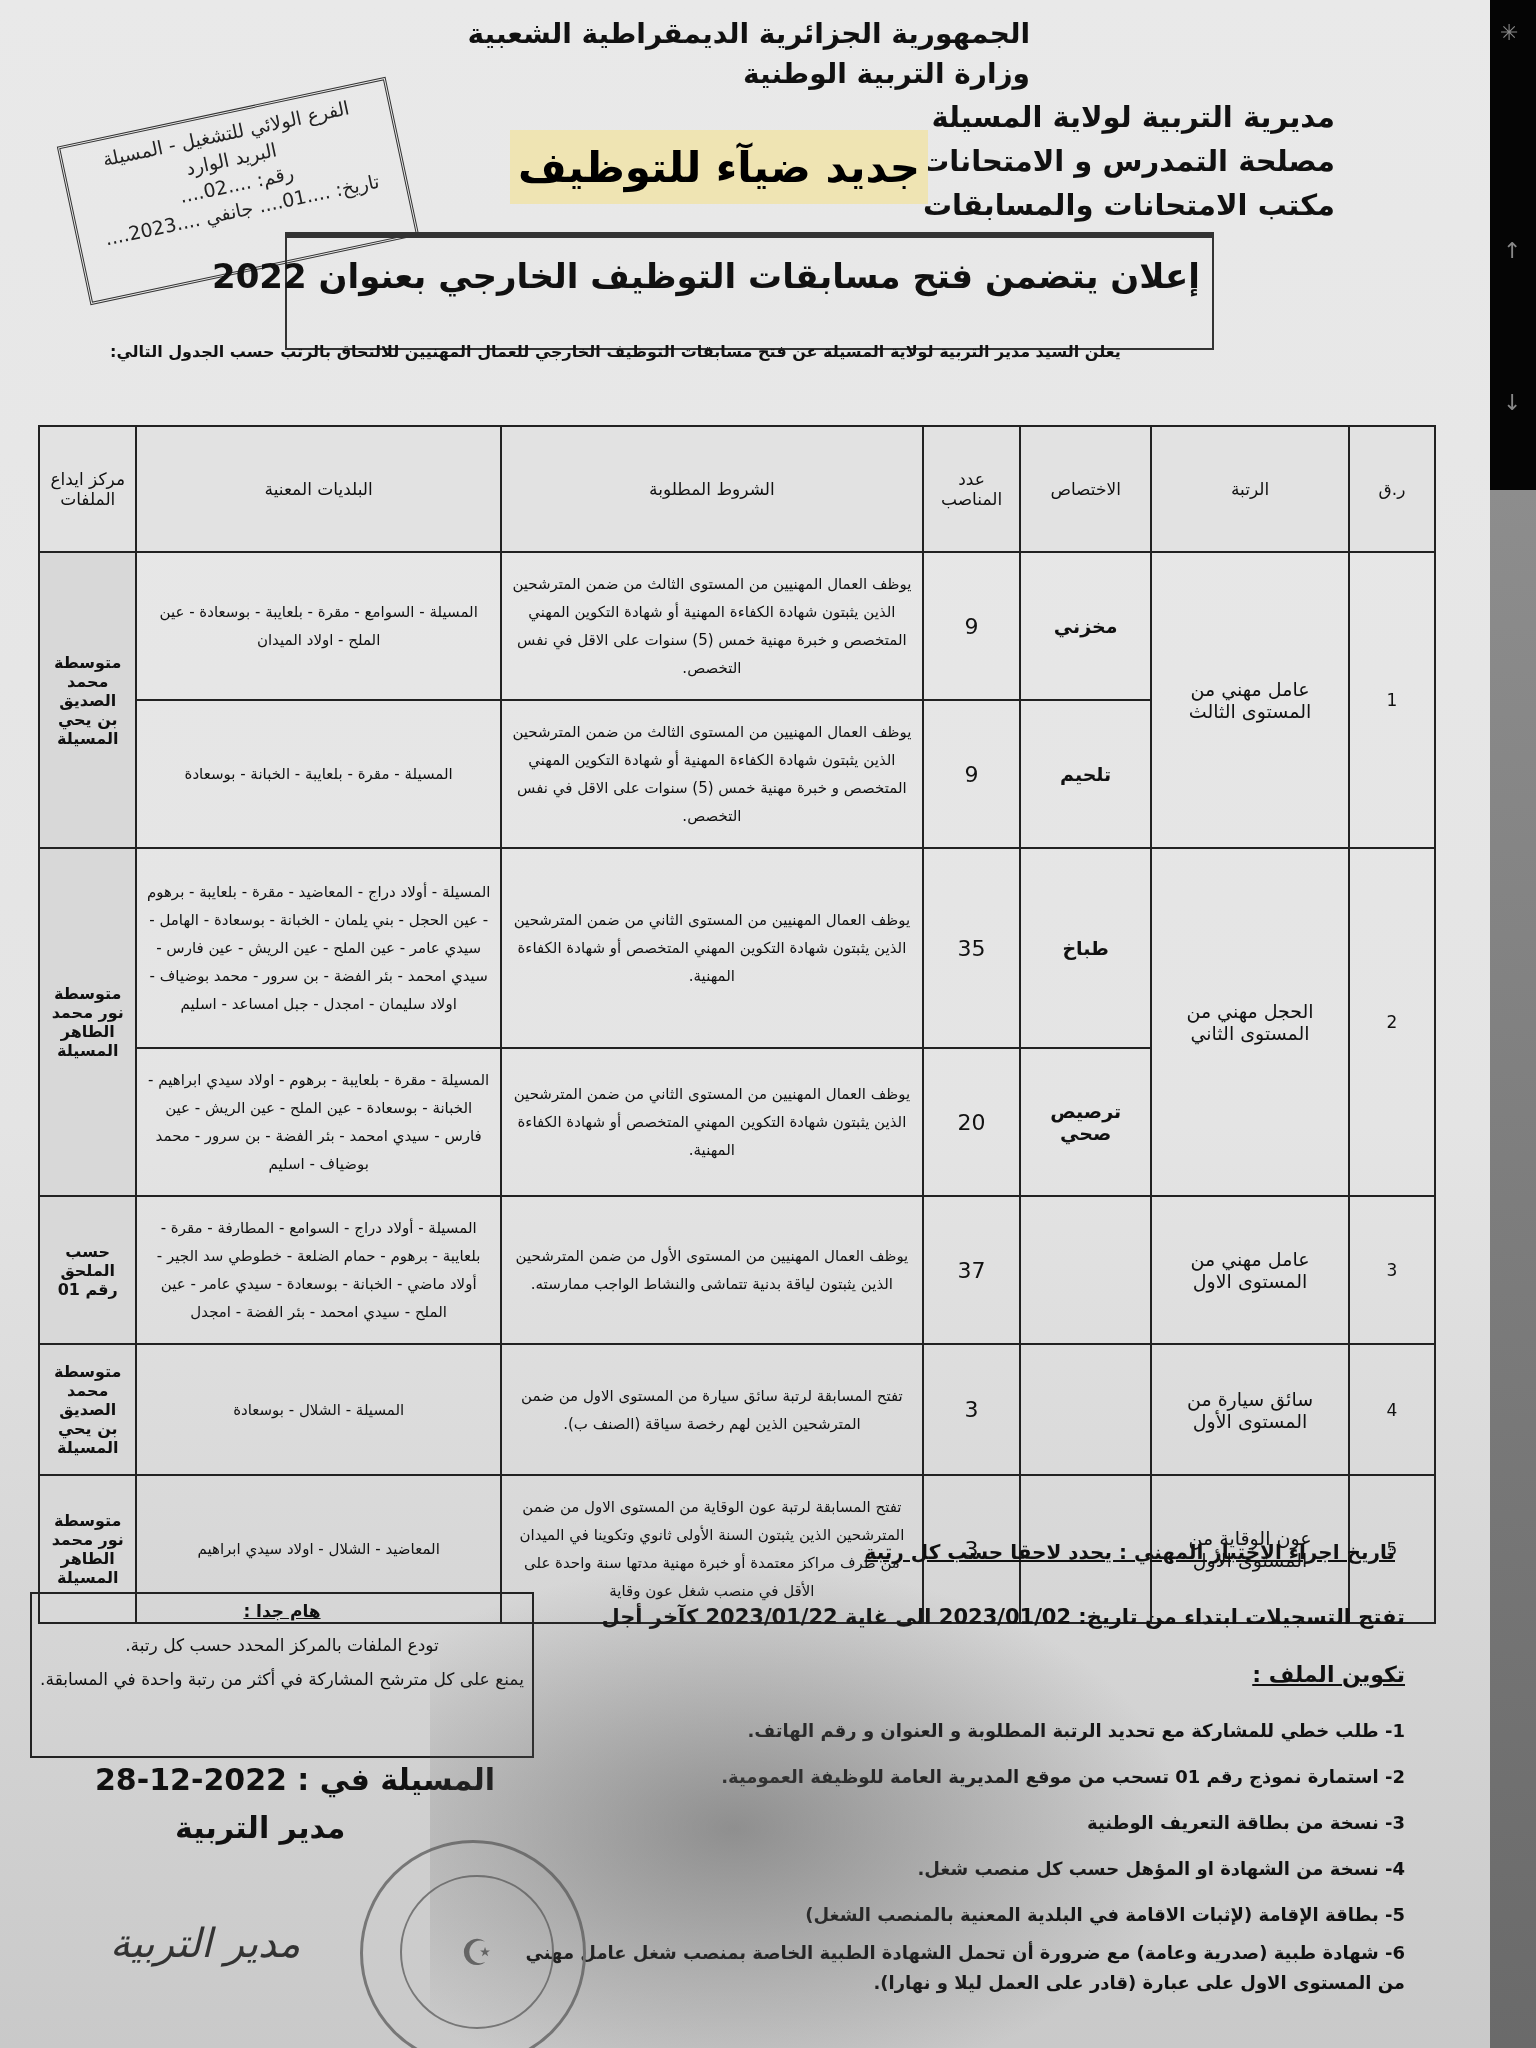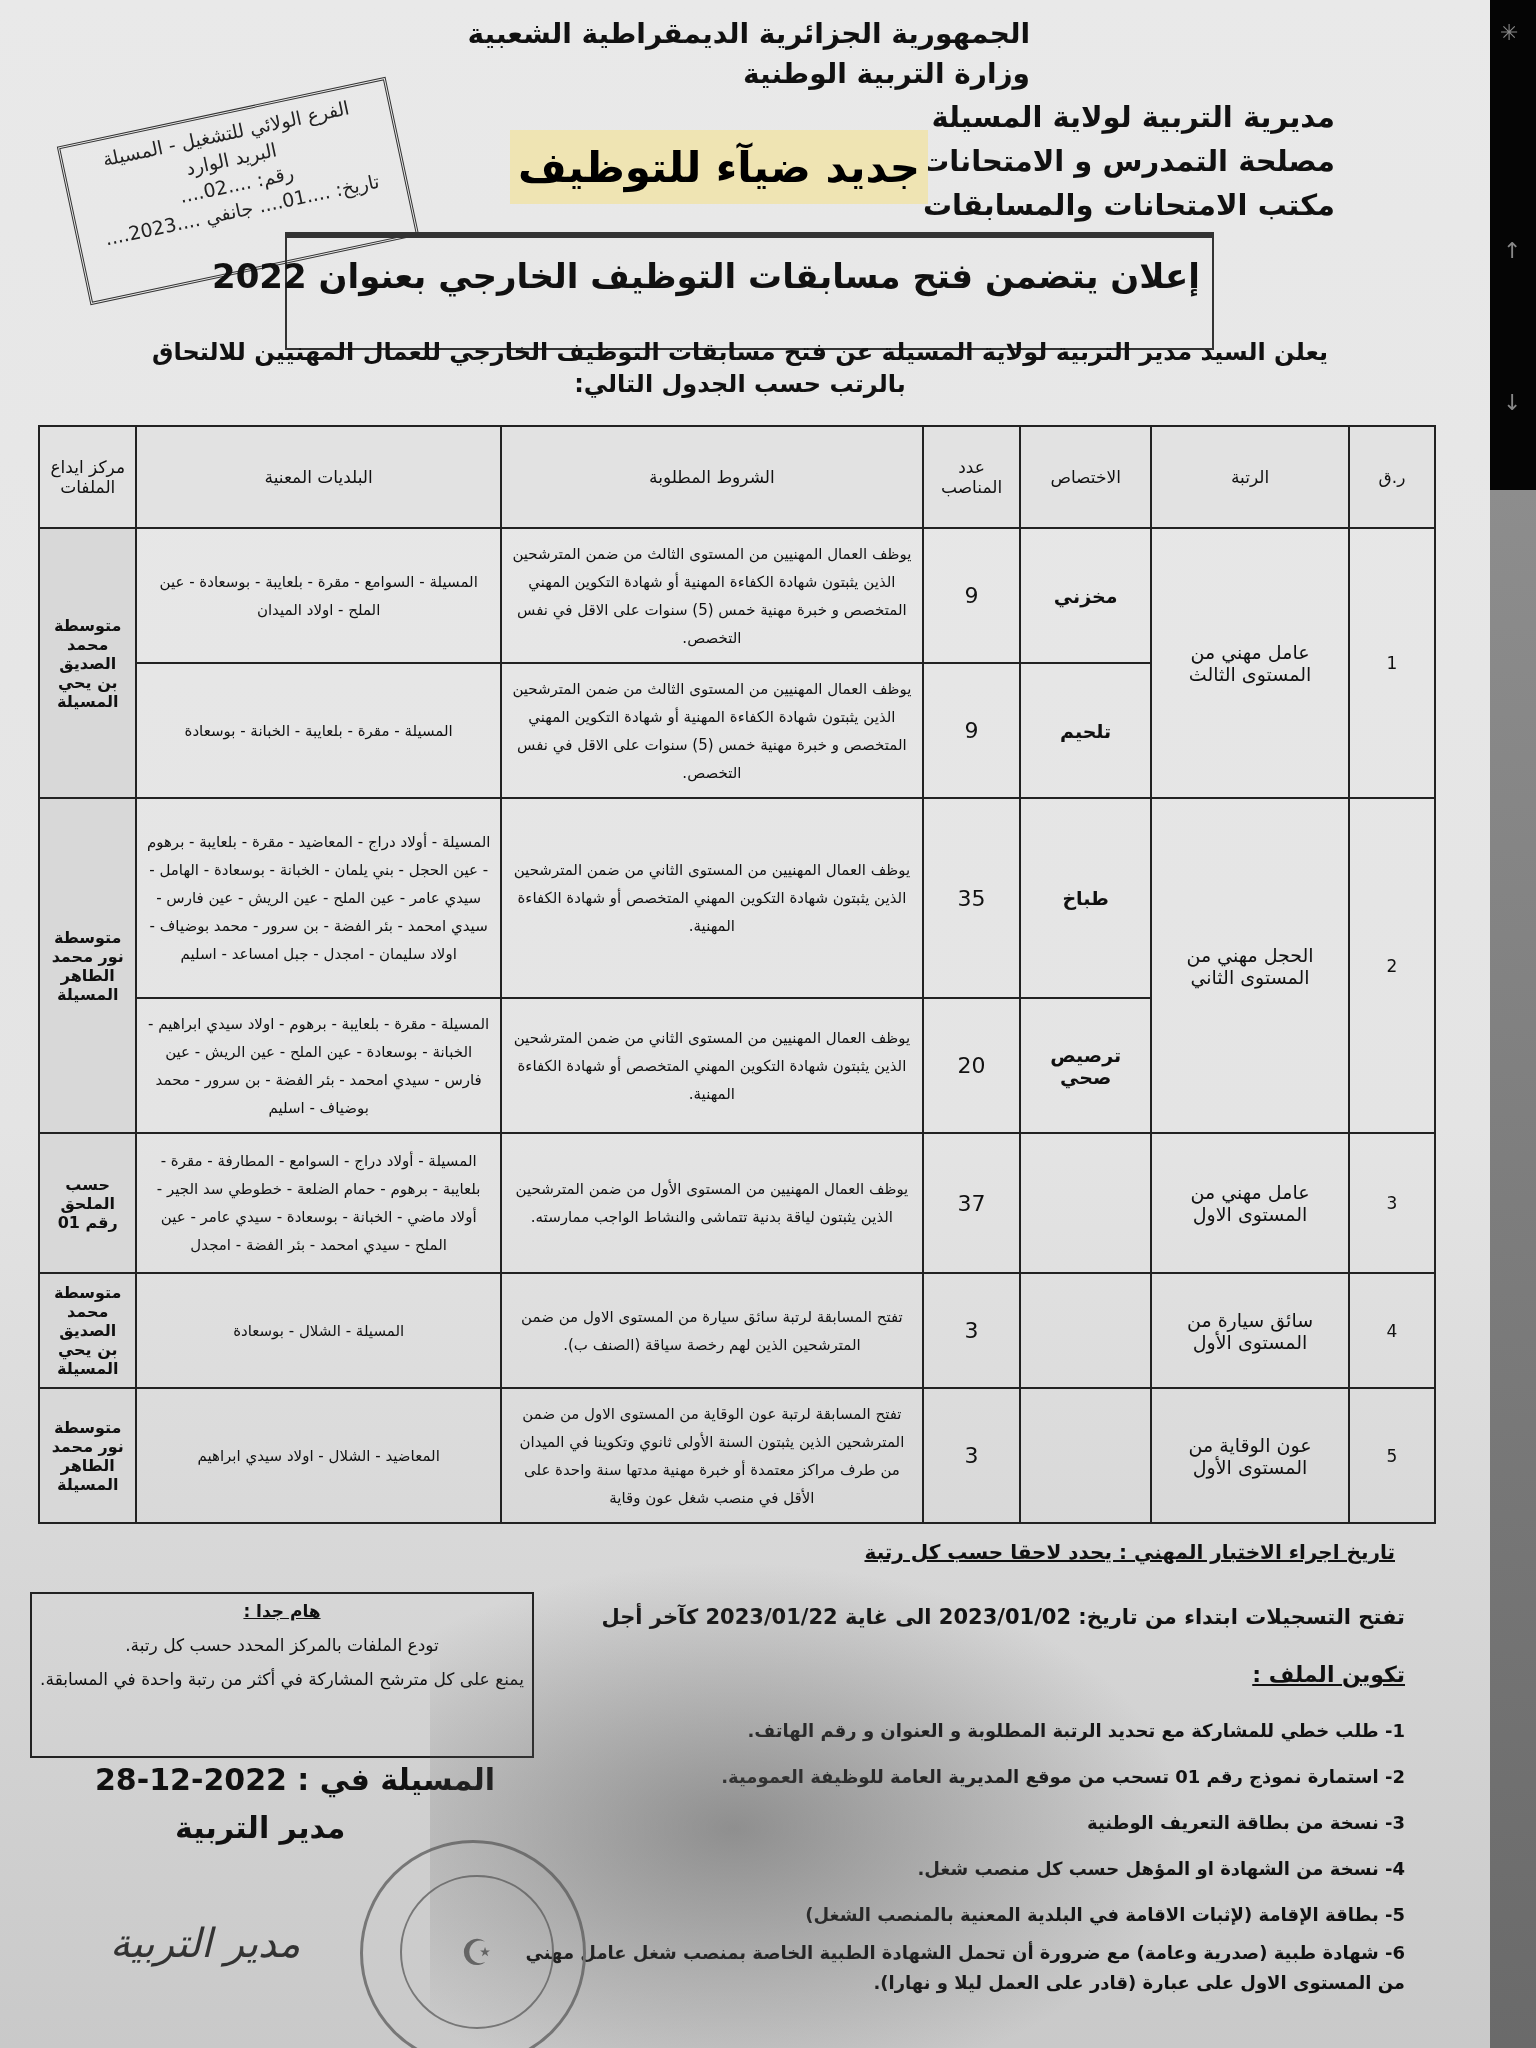--- a/index.html
+++ b/index.html
@@ -14,23 +14,23 @@
   .arrow-glyph{position:absolute;color:#888;font-size:22px;}
   .hdr-center{position:absolute;left:430px;top:14px;width:600px;text-align:right;font-weight:bold;font-size:28px;line-height:40px;}
   .hdr-right{position:absolute;right:155px;top:95px;text-align:right;font-weight:bold;font-size:29px;line-height:44px;}
   .brand{position:absolute;left:510px;top:130px;width:418px;height:74px;background:#efe4b3;
     display:flex;align-items:center;justify-content:center;font-weight:bold;font-size:42px;color:#000;}
   .stamp{position:absolute;left:70px;top:110px;width:330px;height:150px;border:3px double #333;transform:rotate(-12deg);
     text-align:center;font-size:19px;line-height:26px;padding-top:6px;color:#222;}
   .stamp .ln{display:block;}
   .title-box{position:absolute;left:285px;top:232px;width:925px;height:110px;border:2px solid #333;border-top-width:6px;}
   .title{position:absolute;right:12px;top:18px;font-weight:bold;font-size:34px;white-space:nowrap;margin-left:10px;}
-  .intro{position:absolute;right:120px;top:336px;width:1260px;font-weight:bold;font-size:24px;line-height:32px;text-align:center;}
+  .intro{position:absolute;right:120px;top:336px;width:1260px;font-weight:bold;font-size:16px;line-height:32px;text-align:left;}
   table.grid{position:absolute;left:38px;top:425px;width:1398px;border-collapse:collapse;font-size:16px;}
-  table.grid td,table.grid th{border:2px solid #222;text-align:center;vertical-align:middle;padding:5px 8px;}
+  table.grid td,table.grid th{border:2px solid #222;text-align:center;vertical-align:middle;padding:17px 8px;}
   table.grid th{font-weight:normal;font-size:17px;height:90px;background:#e2e2e2;}
   .c-center{background:#d8d8d8;font-weight:bold;font-size:16px;width:80px;}
   .c-mun{width:360px;font-size:15px;line-height:28px;}
   .c-cond{width:420px;font-size:15px;line-height:28px;}
   .c-num{width:80px;font-size:22px;}
   .c-spec{width:115px;font-size:19px;font-weight:bold;}
   .c-rank{width:185px;font-size:19px;}
   .c-idx{width:70px;font-size:17px;}
   .exam-date{position:absolute;right:95px;top:1540px;font-weight:bold;font-size:20px;text-decoration:underline;}
   .reg{position:absolute;right:85px;top:1605px;font-weight:bold;font-size:21px;}

